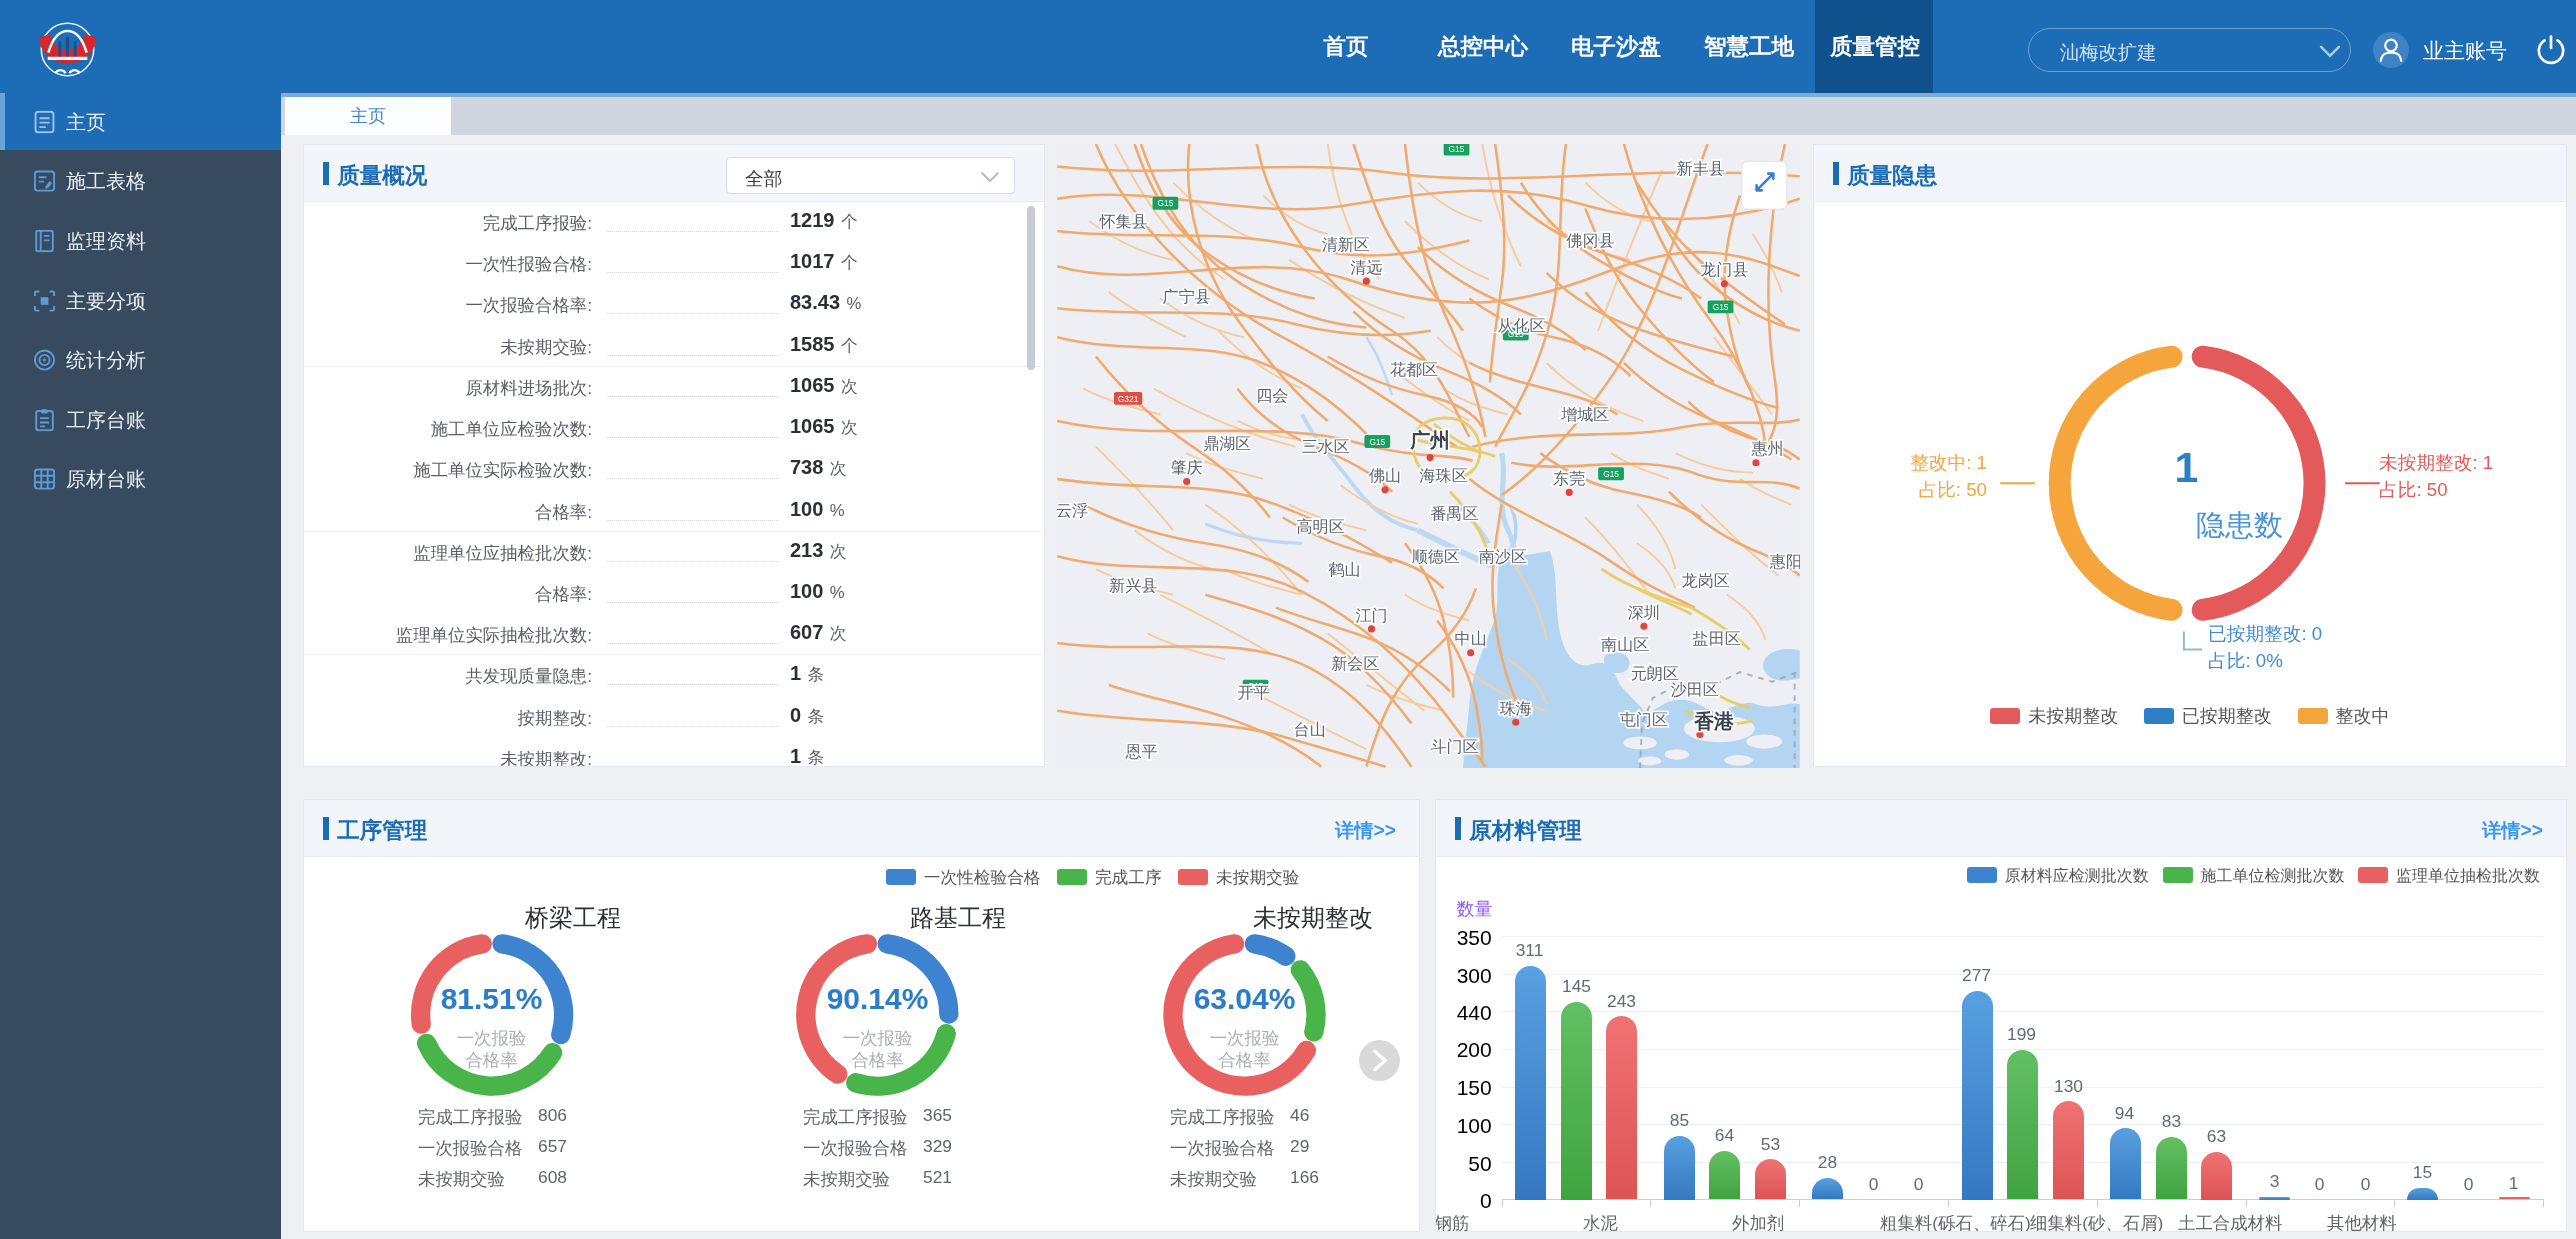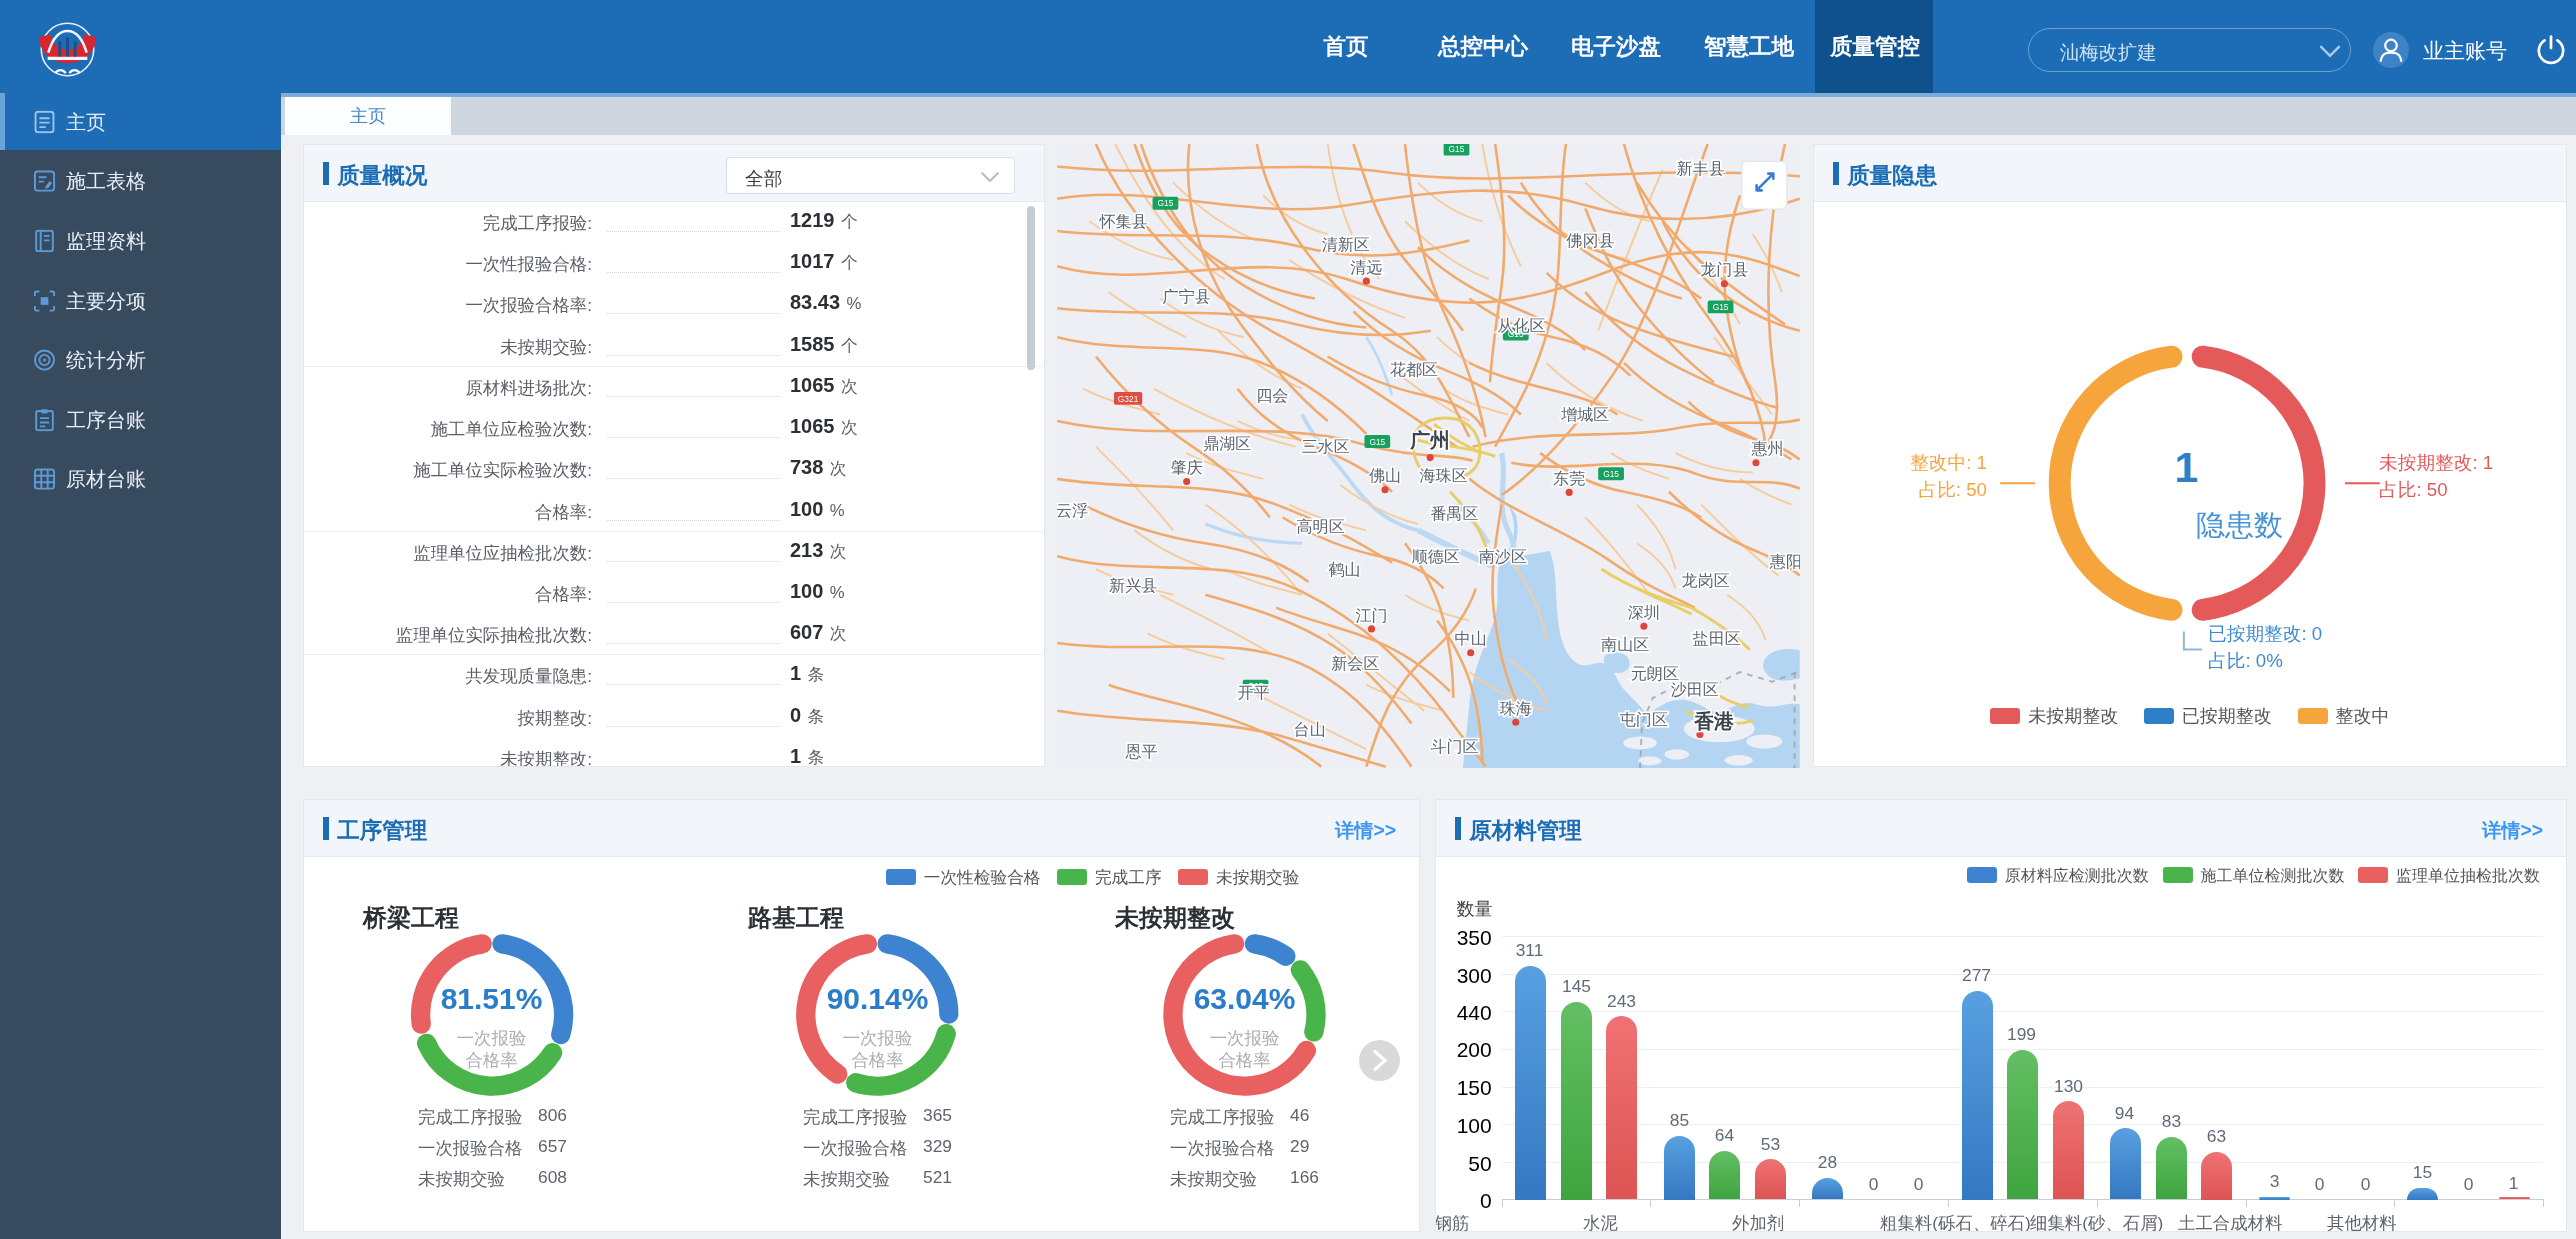--- a/index.html
+++ b/index.html
@@ -24,21 +24,21 @@
 .plink{position:absolute;right:23px;top:16.7px;font-size:19.3px;color:#3b97ef;font-weight:bold}
 .row{position:absolute;left:0;width:739px;height:41px}
 .row .lbl{position:absolute;right:451px;top:10.3px;font-size:17.4px;color:#5a5e66;white-space:nowrap}
 .row .dots{position:absolute;left:303px;right:264px;top:30px;border-top:1.3px dotted #d4d8de}
 .row .val{position:absolute;left:486px;top:8.4px;font-size:20px;font-weight:bold;color:#2b2f36;white-space:nowrap}
 .row .val span{font-size:16.7px;font-weight:normal;color:#5a5e66;margin-left:6.4px}
 .rsep{position:absolute;left:0;width:739px;border-top:1.3px solid #edeff3}
 #scroll{position:absolute;left:723px;top:5.2px;width:7.7px;height:164px;border-radius:3.9px;background:#c6ccd4}
 .legsw{display:inline-block;width:30px;height:15.5px;border-radius:3.2px;margin-right:7.7px;vertical-align:-1.9px}
 .legit{font-size:18px;color:#555;margin-right:26px;white-space:nowrap}
-.gtitle{position:absolute;font-size:24px;font-weight:bold;color:#2b2f36;text-align:left;width:258px}
+.gtitle{position:absolute;font-size:24px;font-weight:normal;color:#2b2f36;text-align:right;width:258px}
 .gpct{position:absolute;font-size:30px;font-weight:bold;color:#2c7dc9;text-align:center;width:193px}
 .gsub{position:absolute;font-size:17.4px;color:#a9adb3;text-align:center;width:193px;line-height:22px}
 .gstat{position:absolute;font-size:17.4px;color:#5f646b;white-space:nowrap}
 .gstat b{font-weight:normal;position:absolute}
 .axl{position:absolute;font-size:21px;color:#000000;text-align:right;width:39px}
 .gline{position:absolute;height:1.3px;background:#eceff4}
 .bar{position:absolute;border-radius:15.5px 15.5px 0 0}
 .bval{position:absolute;font-size:17.4px;color:#5f6b78;text-align:center;width:77px}
 .bcat{position:absolute;font-size:17.4px;color:#5f646b;text-align:left;white-space:nowrap}
 .hlbl{position:absolute;font-size:18.7px;line-height:27px;white-space:nowrap}
@@ -484,21 +484,21 @@
         <path d="M6 4 L22 18 L6 32" stroke="#fff" stroke-width="5" fill="none" stroke-linecap="round"></path>
       </svg>
     </div>
   </div>
 <div class="panel" style="left:1435px;top:799px;width:1132px;height:433px">
     <div class="phead">
       <div class="ptitle">原材料管理</div>
       <div class="plink">详情&gt;&gt;</div>
     </div>
     <div class="abs" style="left:531px;top:66px;white-space:nowrap"><span class="legit" style="font-size:16px;margin-right:14px"><span class="legsw" style="background:#3e83d0"></span>原材料应检测批次数</span><span class="legit" style="font-size:16px;margin-right:14px"><span class="legsw" style="background:#49b449"></span>施工单位检测批次数</span><span class="legit" style="font-size:16px;margin-right:0"><span class="legsw" style="background:#e96060"></span>监理单位抽检批次数</span></div>
-    <div class="abs" style="left:20.6px;top:97px;font-size:18px;color:#404040">数量</div>
+    <div class="abs" style="left:20.6px;top:97px;font-size:18px;color:#8b5cf6">数量</div>
     <div class="axl" style="left:16.7px;top:389px">0</div>
     <div class="axl" style="left:16.7px;top:352px">50</div>
     <div class="gline" style="left:66px;top:362px;width:1041px"></div>
     <div class="axl" style="left:16.7px;top:314px">100</div>
     <div class="gline" style="left:66px;top:324px;width:1041px"></div>
     <div class="axl" style="left:16.7px;top:276px">150</div>
     <div class="gline" style="left:66px;top:287px;width:1041px"></div>
     <div class="axl" style="left:16.7px;top:238px">200</div>
     <div class="gline" style="left:66px;top:249px;width:1041px"></div>
     <div class="axl" style="left:16.7px;top:201px">440</div>

